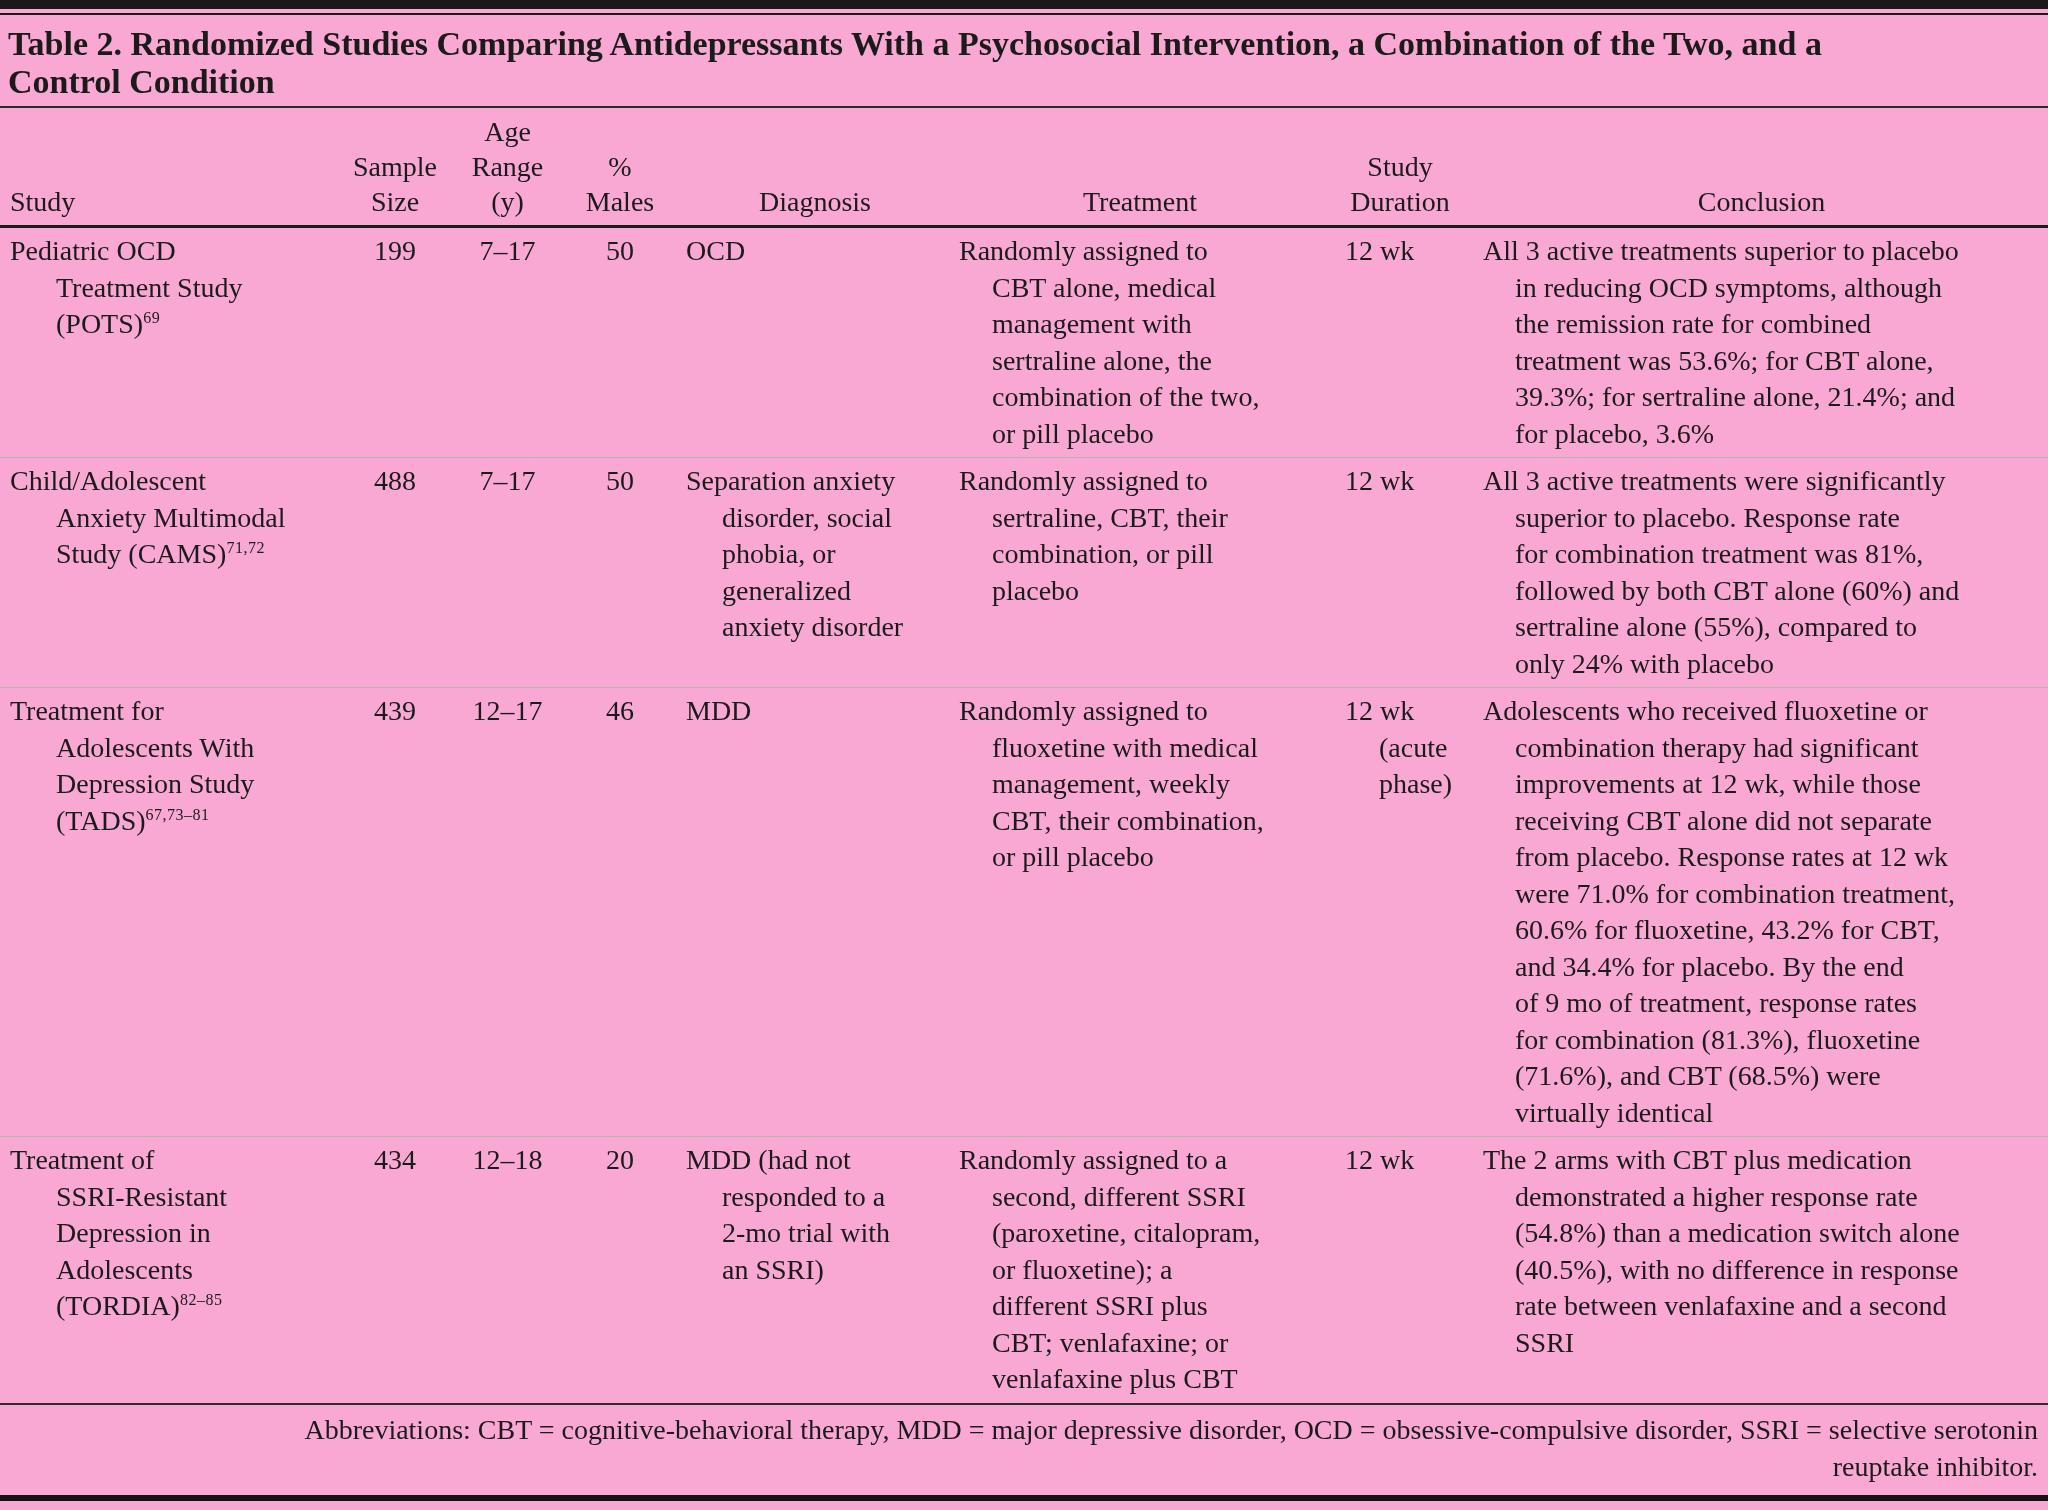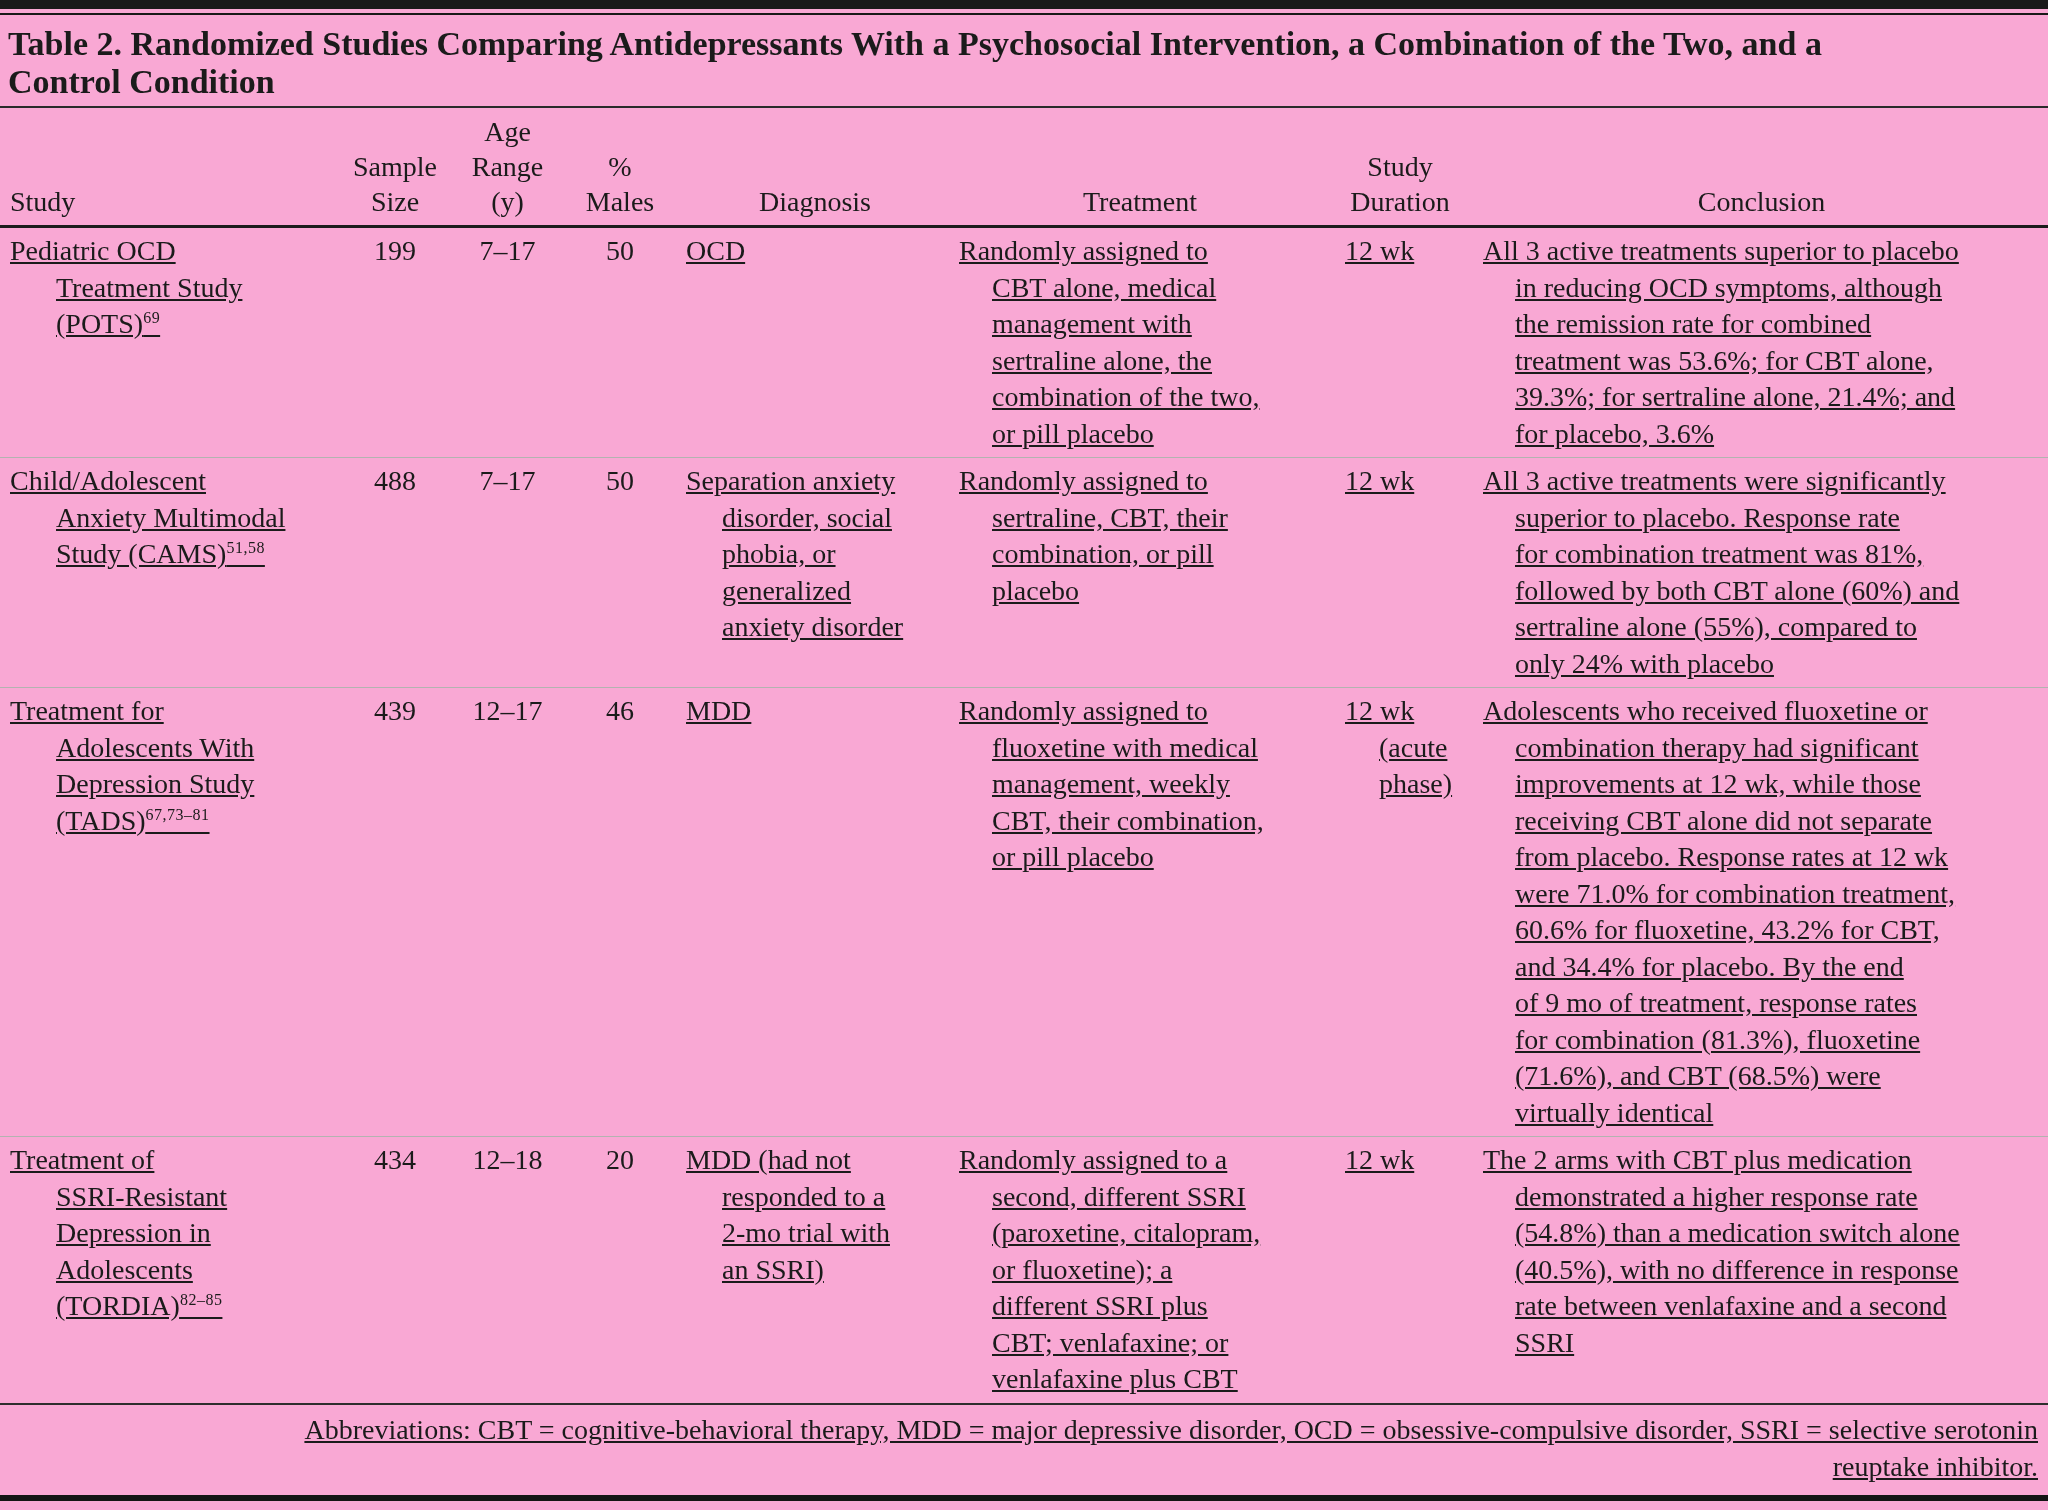--- a/index.html
+++ b/index.html
@@ -18,21 +18,21 @@
   table { border-collapse: collapse; table-layout: fixed; width: 2048px; }
   thead tr { border-bottom: 3px solid #1c1c1c; }
   tbody tr { border-bottom: 1px solid #b3b3b0; }
   tbody tr:last-child { border-bottom: none; }
   th {
     font-weight: normal; vertical-align: bottom; white-space: pre-line;
     line-height: 35px; padding: 6px 0; text-align: center;
   }
   th.h-study { text-align: left; padding-left: 10px; }
   td { vertical-align: top; padding-top: 5px; padding-bottom: 5px; line-height: 36.5px; }
-  .hang { white-space: pre-line; text-decoration: underline; }
+  .hang { white-space: pre-line; }
   td.study { padding-left: 10px; padding-right: 6px; }
   td.study .hang { padding-left: 46px; text-indent: -46px; }
   td.num { text-align: center; }
   td.diag { padding-left: 11px; padding-right: 4px; }
   td.diag .hang { padding-left: 36px; text-indent: -36px; }
   td.treat { padding-left: 4px; padding-right: 8px; }
   td.treat .hang { padding-left: 33px; text-indent: -33px; }
   td.dur { padding-left: 20px; padding-right: 2px; }
   td.dur .hang { padding-left: 34px; text-indent: -34px; }
   td.conc { padding-left: 8px; padding-right: 4px; }
@@ -114,21 +114,21 @@
 treatment was 53.6%; for CBT alone,
 39.3%; for sertraline alone, 21.4%; and
 for placebo, 3.6%</div>
           </td>
       </tr>
 
       <tr>
         <td class="study">
           <div class="hang"><span>Child/Adolescent
 Anxiety Multimodal
-Study (CAMS)</span><sup>51,58</sup></div>
+Study (CAMS)</span><sup>71,72</sup></div>
         </td>
         <td class="num">488</td>
         <td class="num">7–17</td>
         <td class="num">50</td>
         <td class="diag">
             <div class="hang">Separation anxiety
 disorder, social
 phobia, or
 generalized
 anxiety disorder</div>

